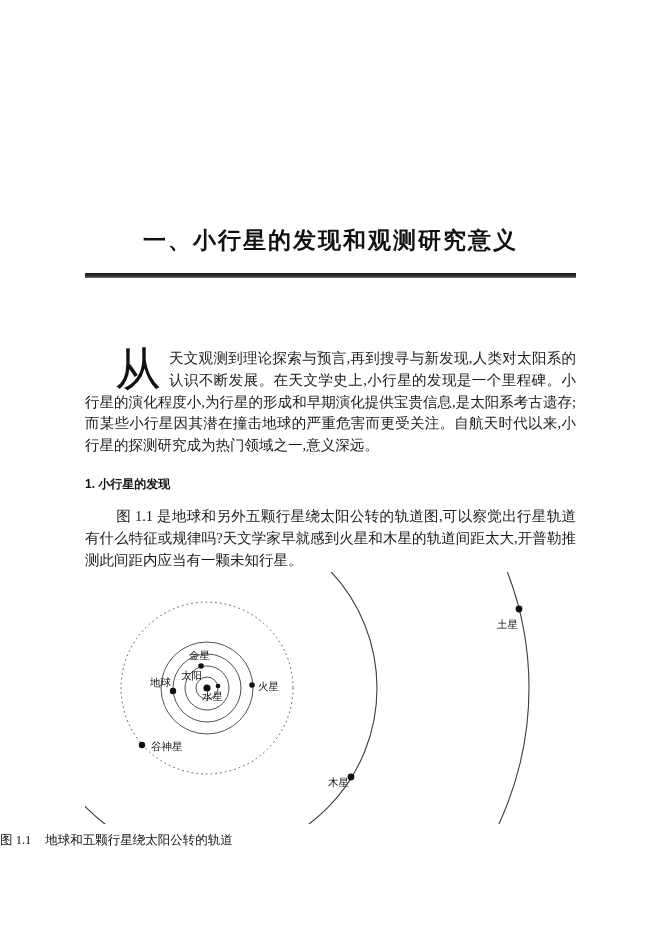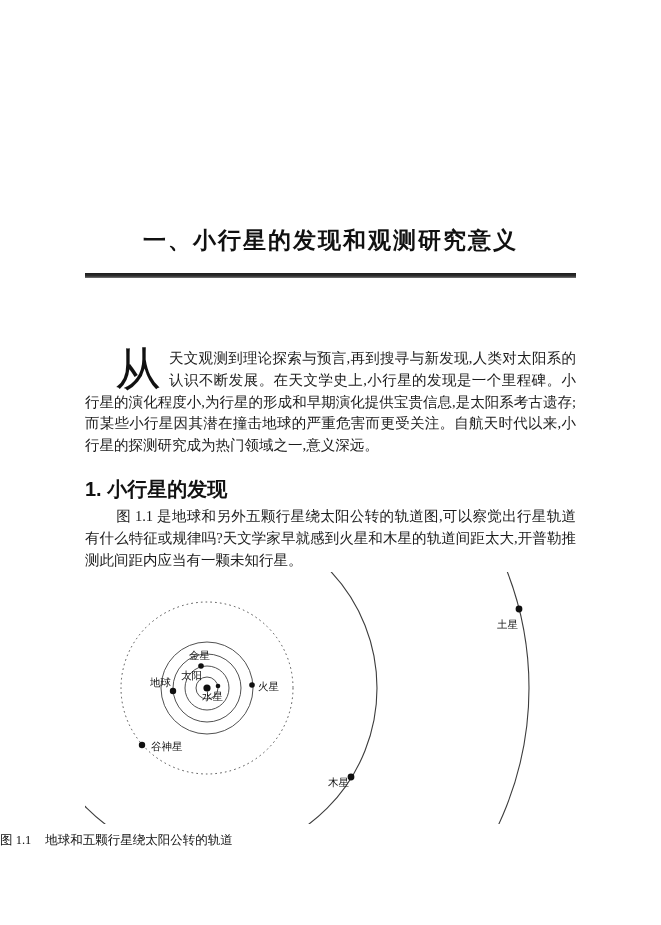--- a/index.html
+++ b/index.html
@@ -55,21 +55,21 @@
     font-family: "Liberation Serif", serif;
     color: #111;
   }
   .section-heading {
     position: absolute;
     top: 428px;
     left: 85px;
     margin: 0;
     font-family: "Liberation Sans", sans-serif;
     font-weight: 700;
-    font-size: 20px;
+    font-size: 12px;
     color: #111;
   }
   .para2 {
     position: absolute;
     top: 458px;
     left: 85px;
     width: 491px;
     margin: 0;
     font-size: 14.5px;
     line-height: 21.8px;

